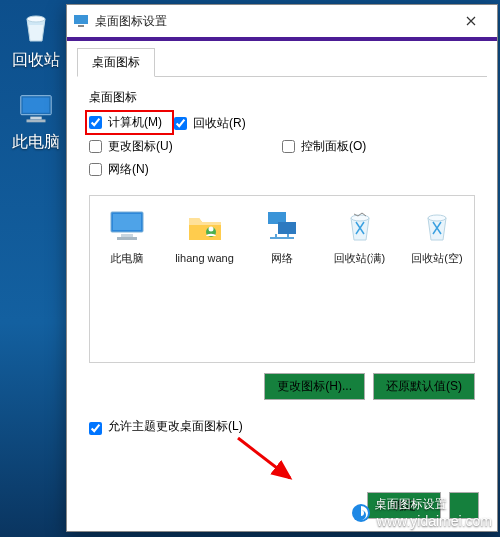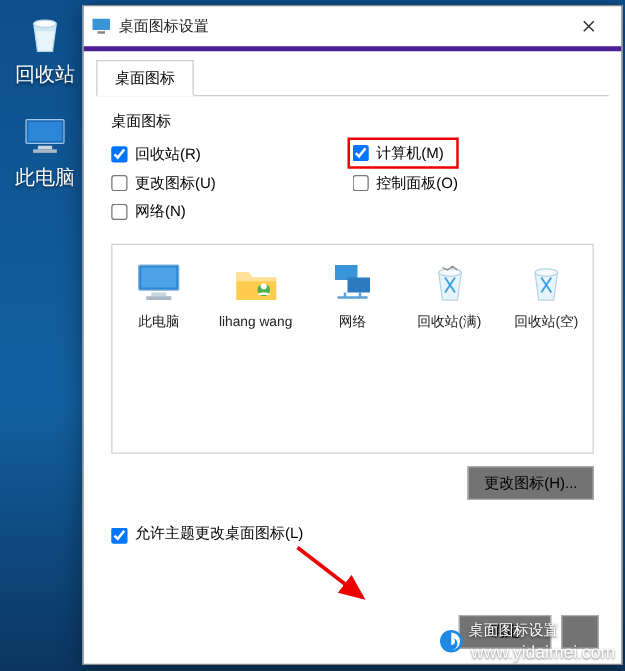--- a/index.html
+++ b/index.html
@@ -20,21 +20,21 @@
 .group-label{margin:4px 0 6px 0;font-size:12px}
 .checks{display:flex;flex-wrap:wrap;gap:0}
 .chk{width:50%;display:flex;align-items:center;padding:3px 0}
 .chk input{width:13px;height:13px;margin-right:6px}
 .highlight-red{border:2px solid #e00;padding:2px 10px 2px 2px;margin-left:-4px;margin-top:-2px;width:auto!important}
 .icon-panel{border:1px solid #d0d0d0;margin-top:14px;height:168px;padding:10px 6px;display:flex;gap:4px;justify-content:space-between;background:#fff}
 .icon-item{width:62px;text-align:center}
 .icon-item .bigico{width:40px;height:40px;margin:0 auto 6px;display:flex;align-items:center;justify-content:center}
 .icon-item .cap{font-size:11px;color:#222;line-height:1.2}
 .btnrow{display:flex;justify-content:flex-end;gap:8px;margin-top:10px}
-.btn{border:1px solid #adadad;background:#737373;padding:4px 12px;font-size:12px;min-width:86px;text-align:center;cursor:default}
+.btn{border:1px solid #adadad;background:#15803d;padding:4px 12px;font-size:12px;min-width:86px;text-align:center;cursor:default}
 .allowrow{margin-top:18px;display:flex;align-items:flex-end}
 .allowrow input{width:13px;height:13px;margin-right:6px}
 .arrow{position:absolute;left:230px;top:430px;pointer-events:none}
 .okrow{position:absolute;left:0;right:0;bottom:12px;display:flex;justify-content:flex-end;gap:8px;padding:0 18px}
 .okrow .btn{min-width:74px}
 .watermark{position:absolute;right:8px;bottom:8px;display:flex;align-items:center;color:#fff;font-size:13px;text-shadow:0 1px 2px rgba(0,0,0,.7)}
 .watermark .sub{font-size:14px;opacity:.9;margin-left:2px}
 .wmico{width:20px;height:20px;margin-right:4px}
 
 svg{display:block}
@@ -82,27 +82,27 @@
   </div>
 
   <div class="tabrow">
     <div class="tab">桌面图标</div>
   </div>
 
   <div class="body">
     <div class="group-label">桌面图标</div>
 
     <div class="checks">
-      <label class="chk">
-        <input type="checkbox" checked="" style="">
-        <span>回收站(R)</span>
-      </label>
       <label class="chk highlight-red">
         <input type="checkbox" checked="" style="">
         <span>计算机(M)</span>
+      </label>
+      <label class="chk">
+        <input type="checkbox" checked="" style="">
+        <span>回收站(R)</span>
       </label>
       <label class="chk">
         <input type="checkbox" style="">
         <span>更改图标(U)</span>
       </label>
       <label class="chk">
         <input type="checkbox" style="">
         <span>控制面板(O)</span>
       </label>
       <label class="chk">
@@ -163,20 +163,21 @@
               <ellipse cx="18" cy="10" rx="9" ry="3" fill="#f5fbff" stroke="#b8d4e3"></ellipse>
               <path d="M14 14l4 6-4 6M22 14l-4 6 4 6" stroke="#3aa0e0" stroke-width="1.5" fill="none"></path>
             </svg>
         </div>
         <div class="cap">回收站(空)</div>
       </div>
     </div>
 
     <div class="btnrow">
       <div class="btn">更改图标(H)...</div>
+      <div class="btn">还原默认值(S)</div>
     </div>
 
     <label class="allowrow">
       <input type="checkbox" checked="" style="">
       <span>允许主题更改桌面图标(L)</span>
     </label>
   </div>
 
   <div class="okrow">
     <div class="btn">确定</div>

